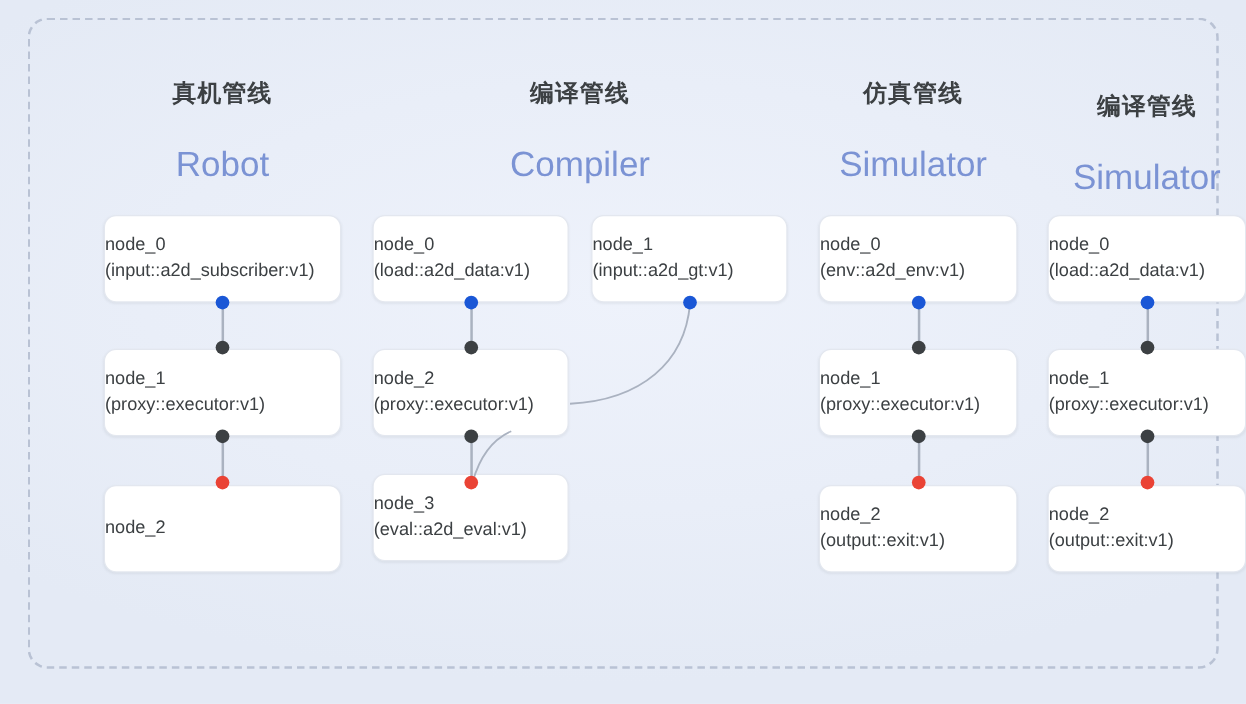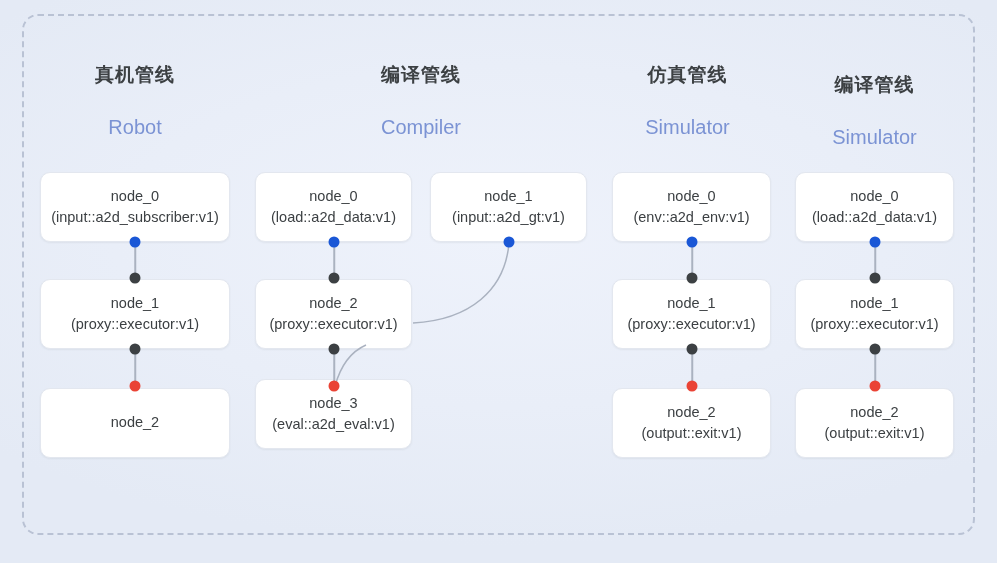--- a/index.html
+++ b/index.html
@@ -30,51 +30,51 @@
     width: 953px;
     height: 521px;
     border: 2px dashed #b9c2d4;
     border-radius: 16px;
     box-sizing: border-box;
   }
 
   #columns {
     position: absolute;
     inset: 0;
+    margin-left: 43px;
   }
 
   .column-header {
     position: absolute;
     text-align: center;
     pointer-events: none;
   }
   .header-cn {
     font-size: 19px;
     font-weight: bold;
     color: #3c4043;
     letter-spacing: 1px;
     white-space: nowrap;
   }
   .header-en {
-    font-size: 20px;
+    font-size: 28px;
     color: #7b93d4;
     white-space: nowrap;
     margin-top: 28px;
   }
 
   .node-card {
     position: absolute;
     box-sizing: border-box;
     background: #ffffff;
     border: 1px solid #e3e7ef;
     border-radius: 10px;
     box-shadow: 0 1px 2px rgba(60, 64, 67, 0.07);
     display: flex;
     flex-direction: column;
-    align-items: center;
     justify-content: center;
   }
   .node-title {
     font-size: 14.5px;
     color: #3c4043;
     line-height: 1.45;
   }
   .node-sub {
     font-size: 14.5px;
     color: #3c4043;

